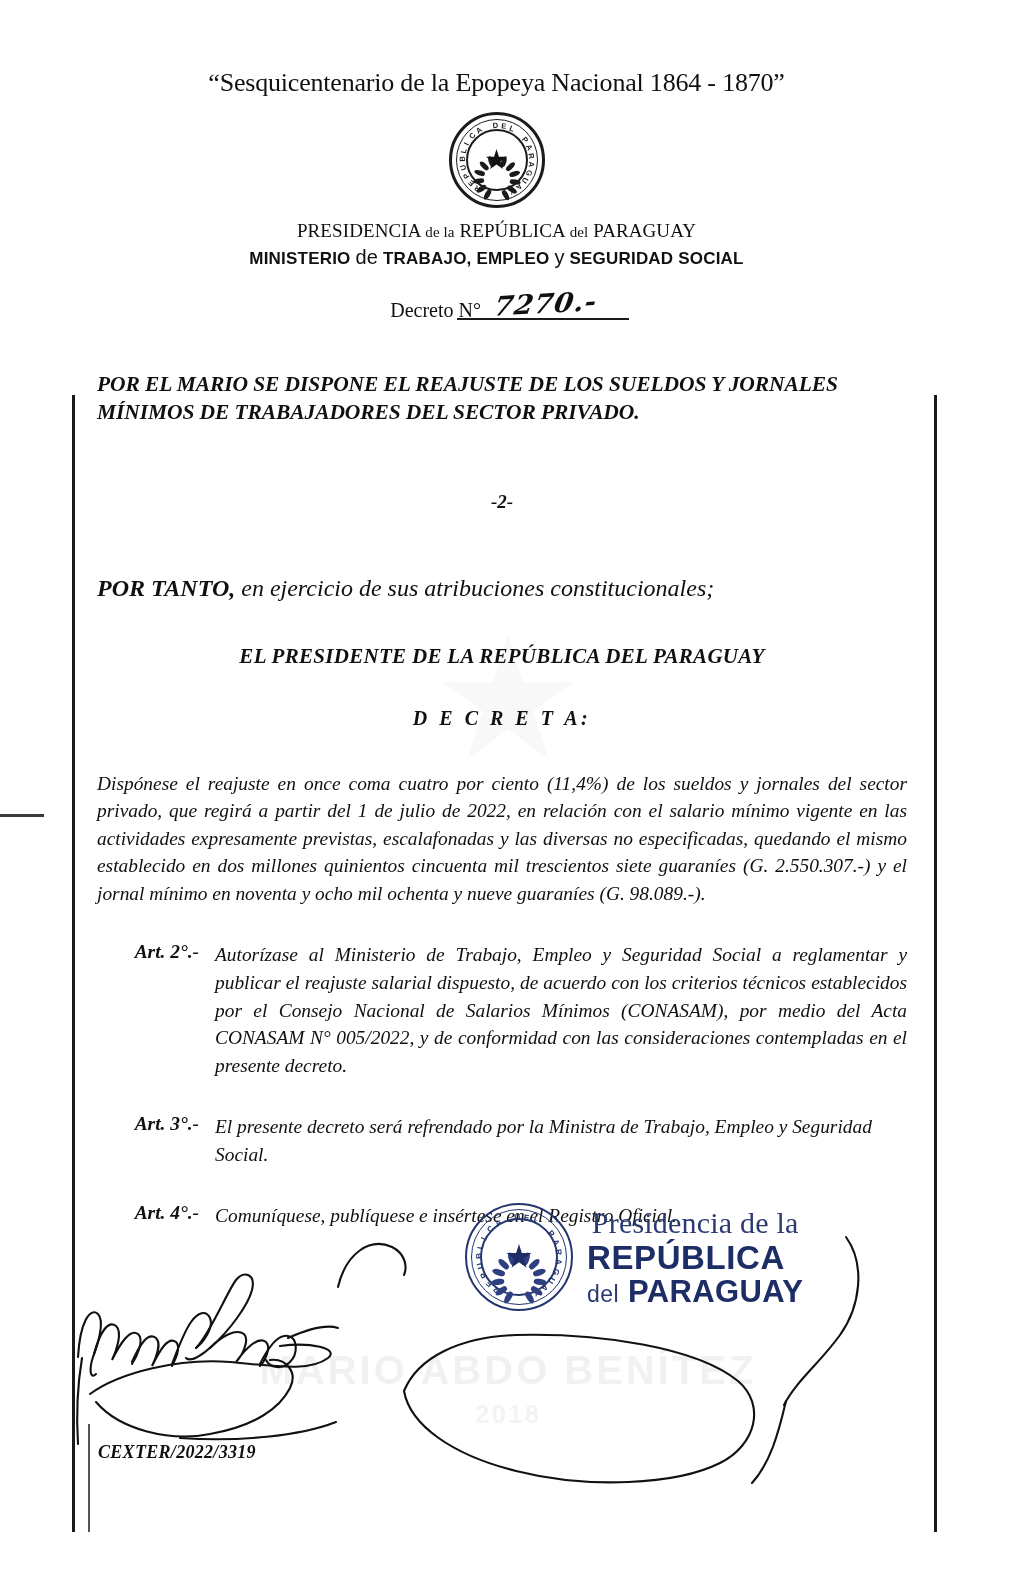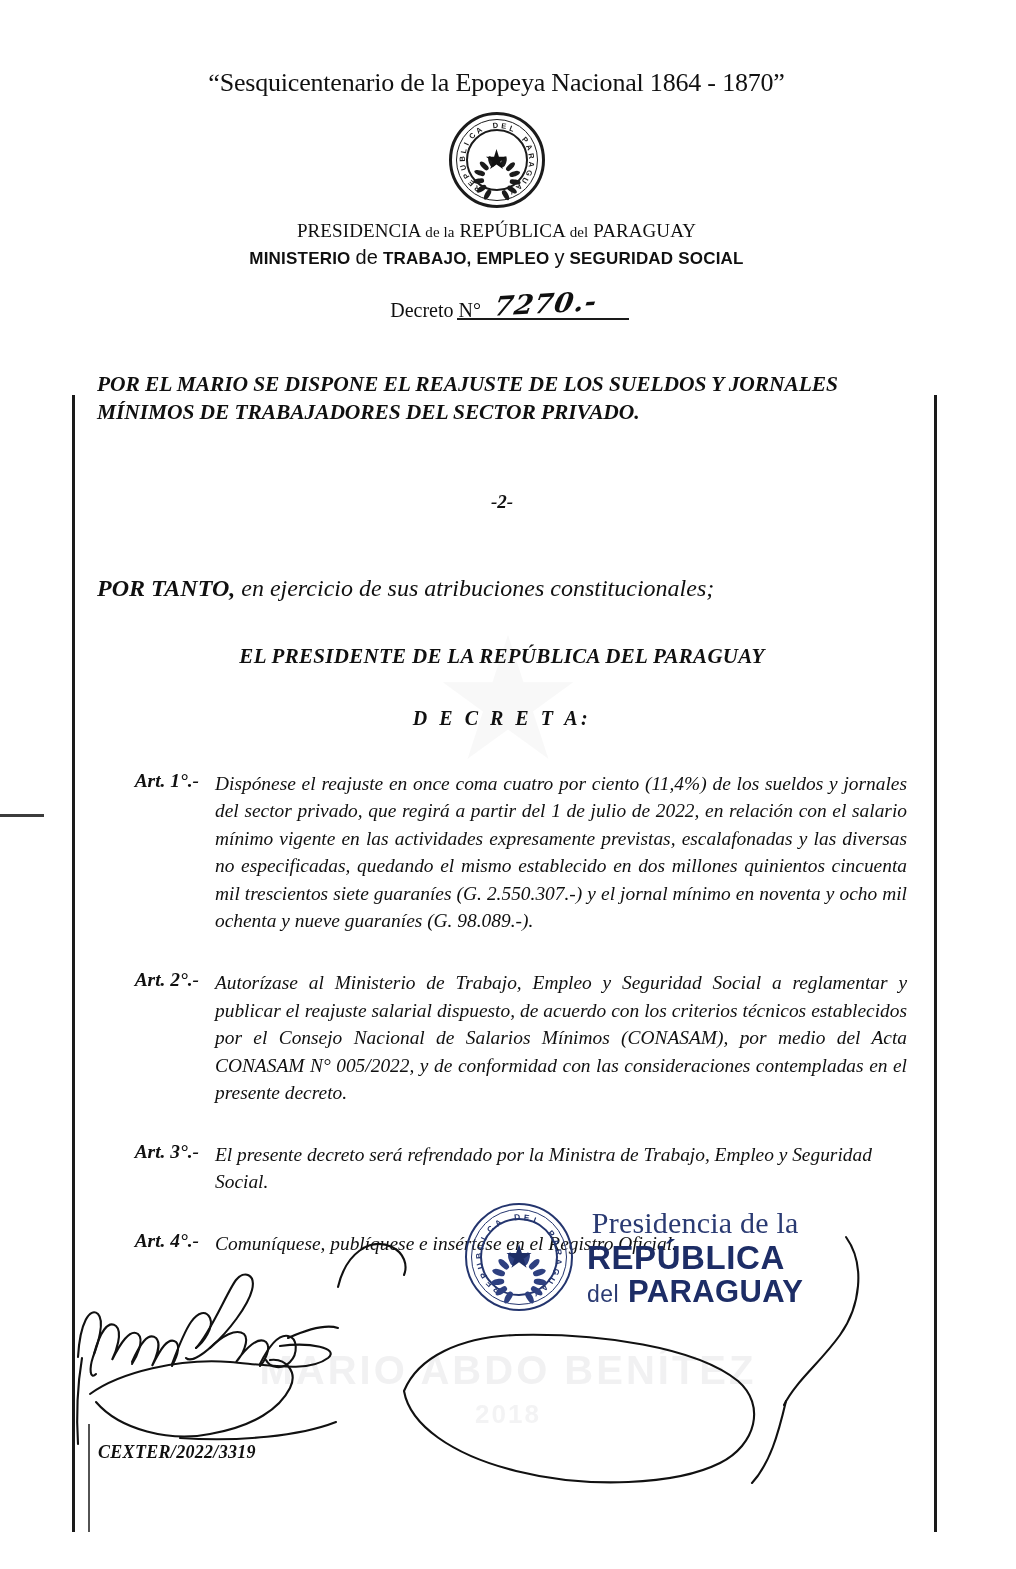--- a/index.html
+++ b/index.html
@@ -351,21 +351,20 @@
 
   <div id="por-tanto">
     <b>POR TANTO,</b><span> en ejercicio de sus atribuciones constitucionales;</span>
   </div>
 
   <div id="president-line">EL PRESIDENTE DE LA REPÚBLICA DEL PARAGUAY</div>
 
   <div id="decreta-line">D E C R E T A:</div>
 
   <div class="article" id="article-1">
-    <div class="article-label">Art. 1°.-</div>
     <div class="article-text">Dispónese el reajuste en once coma cuatro por ciento (11,4%) de los sueldos y jornales del sector privado, que regirá a partir del 1 de julio de 2022, en relación con el salario mínimo vigente en las actividades expresamente previstas, escalafonadas y las diversas no especificadas, quedando el mismo establecido en dos millones quinientos cincuenta mil trescientos siete guaraníes (G. 2.550.307.-) y el jornal mínimo en noventa y ocho mil ochenta y nueve guaraníes (G. 98.089.-).</div>
   </div>
 
   <div class="article" id="article-2">
     <div class="article-label">Art. 2°.-</div>
     <div class="article-text">Autorízase al Ministerio de Trabajo, Empleo y Seguridad Social a reglamentar y publicar el reajuste salarial dispuesto, de acuerdo con los criterios técnicos establecidos por el Consejo Nacional de Salarios Mínimos (CONASAM), por medio del Acta CONASAM N° 005/2022, y de conformidad con las consideraciones contempladas en el presente decreto.</div>
   </div>
 
   <div class="article" id="article-3">
     <div class="article-label">Art. 3°.-</div>

